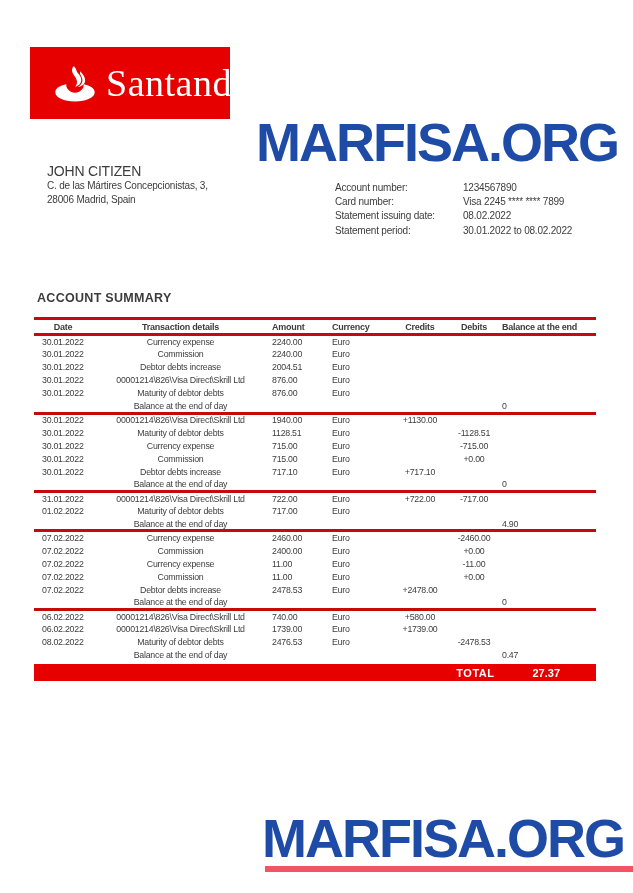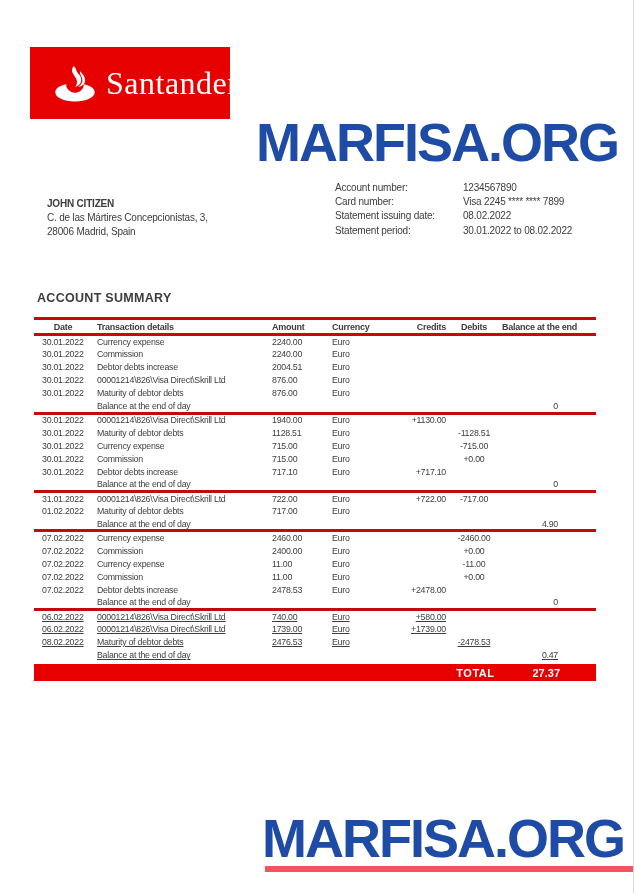--- a/index.html
+++ b/index.html
@@ -9,59 +9,59 @@
     --wm-blue:#1d4ba6;
   }
   *{margin:0;padding:0;box-sizing:border-box;}
   body{background:#fff;font-family:"Liberation Sans","DejaVu Sans",sans-serif;color:var(--ink);}
   .page{position:relative;width:634px;height:893px;background:#fff;overflow:hidden;border-right:1px solid #d9d9d9;}
 
   
   .logo{position:absolute;left:30px;top:47px;width:200px;height:72px;background:var(--red);
         display:flex;align-items:center;padding-left:24px;}
   .logo .flame{width:42px;height:38px;flex:0 0 auto;}
-  .logo .brand{color:#fff;font-family:"Liberation Serif","DejaVu Serif",serif;font-size:32px;margin-left:10px;letter-spacing:.5px;}
+  .logo .brand{color:#fff;font-family:"Liberation Serif","DejaVu Serif",serif;font-size:38px;margin-left:10px;letter-spacing:.5px;}
 
   
   .wm{position:absolute;font-weight:bold;font-size:54px;line-height:52px;letter-spacing:-2px;
       color:var(--wm-blue);white-space:nowrap;}
   .wm-top{left:256px;top:116px;}
   .wm-bottom{left:262px;top:812px;}
   .wm-underline{position:absolute;left:265px;top:866px;width:369px;height:6px;background:#f2555f;}
 
   
   .customer{position:absolute;left:47px;top:165px;font-size:10px;line-height:13.8px;letter-spacing:-.2px;}
-  .customer .name{font-weight:bold;font-size:10px;margin-top:32px;}
+  .customer .name{font-weight:normal;font-size:14px;}
 
   
   .acct{position:absolute;left:335px;top:181px;font-size:10px;line-height:14.2px;letter-spacing:-.2px;}
   .acct .row{display:flex;}
   .acct .lbl{width:128px;flex:0 0 auto;}
   .acct .val{white-space:nowrap;}
 
   
   .summary-title{position:absolute;left:37px;top:291px;font-size:12.5px;font-weight:bold;letter-spacing:.3px;}
   .summary-wrap{position:absolute;left:34px;top:317px;width:562px;}
   table.summary{width:562px;border-collapse:collapse;table-layout:fixed;
       font-size:8.8px;letter-spacing:-.25px;color:#3d3d3d;}
   col.c1{width:58px}col.c2{width:172px}col.c3{width:68px}col.c4{width:62px}
   col.c5{width:52px}col.c6{width:56px}col.c7{width:94px}
   thead tr{border-top:3px solid var(--line-red);border-bottom:3px solid var(--line-red);}
   thead th{font-size:9px;font-weight:bold;height:16px;vertical-align:middle;white-space:nowrap;}
   tbody{border-bottom:3px solid var(--line-red);}
-  tbody:last-of-type{border-bottom:none;text-decoration:underline;}
+  tbody:last-of-type{border-bottom:none;}
   td{height:13.1px;vertical-align:middle;white-space:nowrap;overflow:hidden;}
   th:nth-child(1){text-align:center;}
   td:nth-child(1){text-align:left;padding-left:8px;}
-  th:nth-child(2),td:nth-child(2){text-align:left;padding-left:5px;}
+  th:nth-child(2),td:nth-child(2){text-align:center;padding-left:5px;}
   th:nth-child(3),td:nth-child(3){text-align:left;padding-left:8px;}
   th:nth-child(4),td:nth-child(4){text-align:left;}
-  th:nth-child(5),td:nth-child(5){text-align:right;}
+  th:nth-child(5),td:nth-child(5){text-align:center;}
   th:nth-child(6),td:nth-child(6){text-align:center;}
-  th:nth-child(7),td:nth-child(7){text-align:right;padding-right:38px;}
+  th:nth-child(7),td:nth-child(7){padding-right:38px;}
 
   .total-bar{margin-top:2.5px;width:562px;height:17px;background:var(--red);color:#fff;
       display:flex;align-items:center;justify-content:flex-end;padding-right:36px;
       font-size:11px;font-weight:bold;}
   .total-bar .t-label{margin-right:38px;letter-spacing:.5px;}
 
   
   .footer{position:absolute;left:0;top:803px;width:634px;text-align:center;font-size:8.5px;
       line-height:13px;letter-spacing:-.1px;}
   .footer .f1{font-size:10px;font-weight:bold;line-height:15px;}

